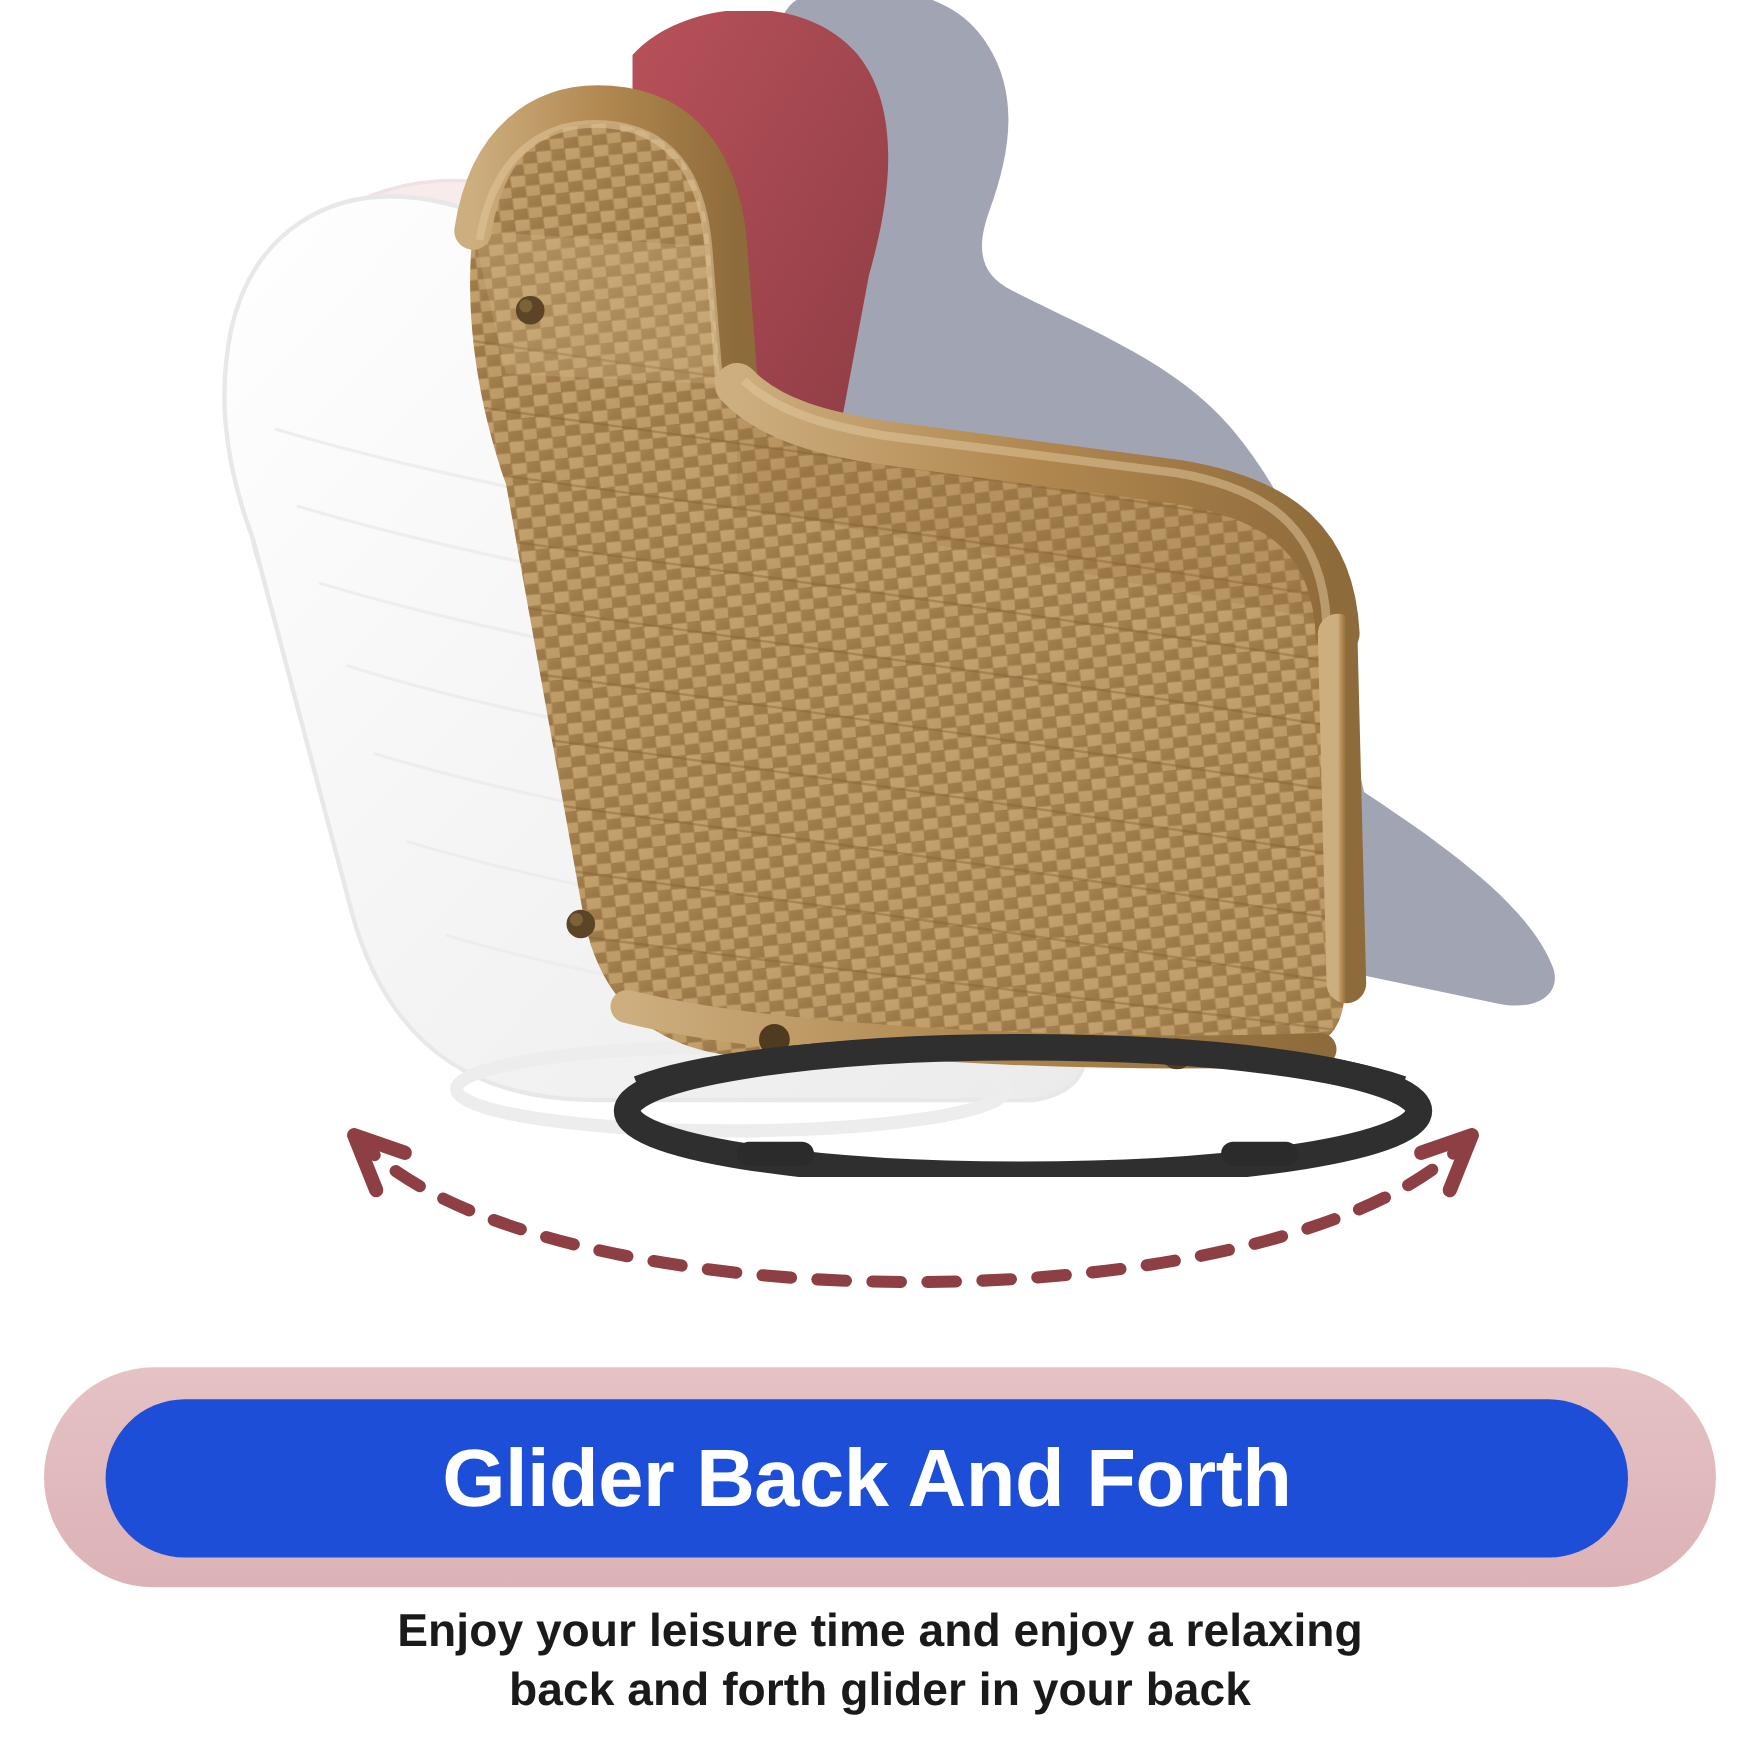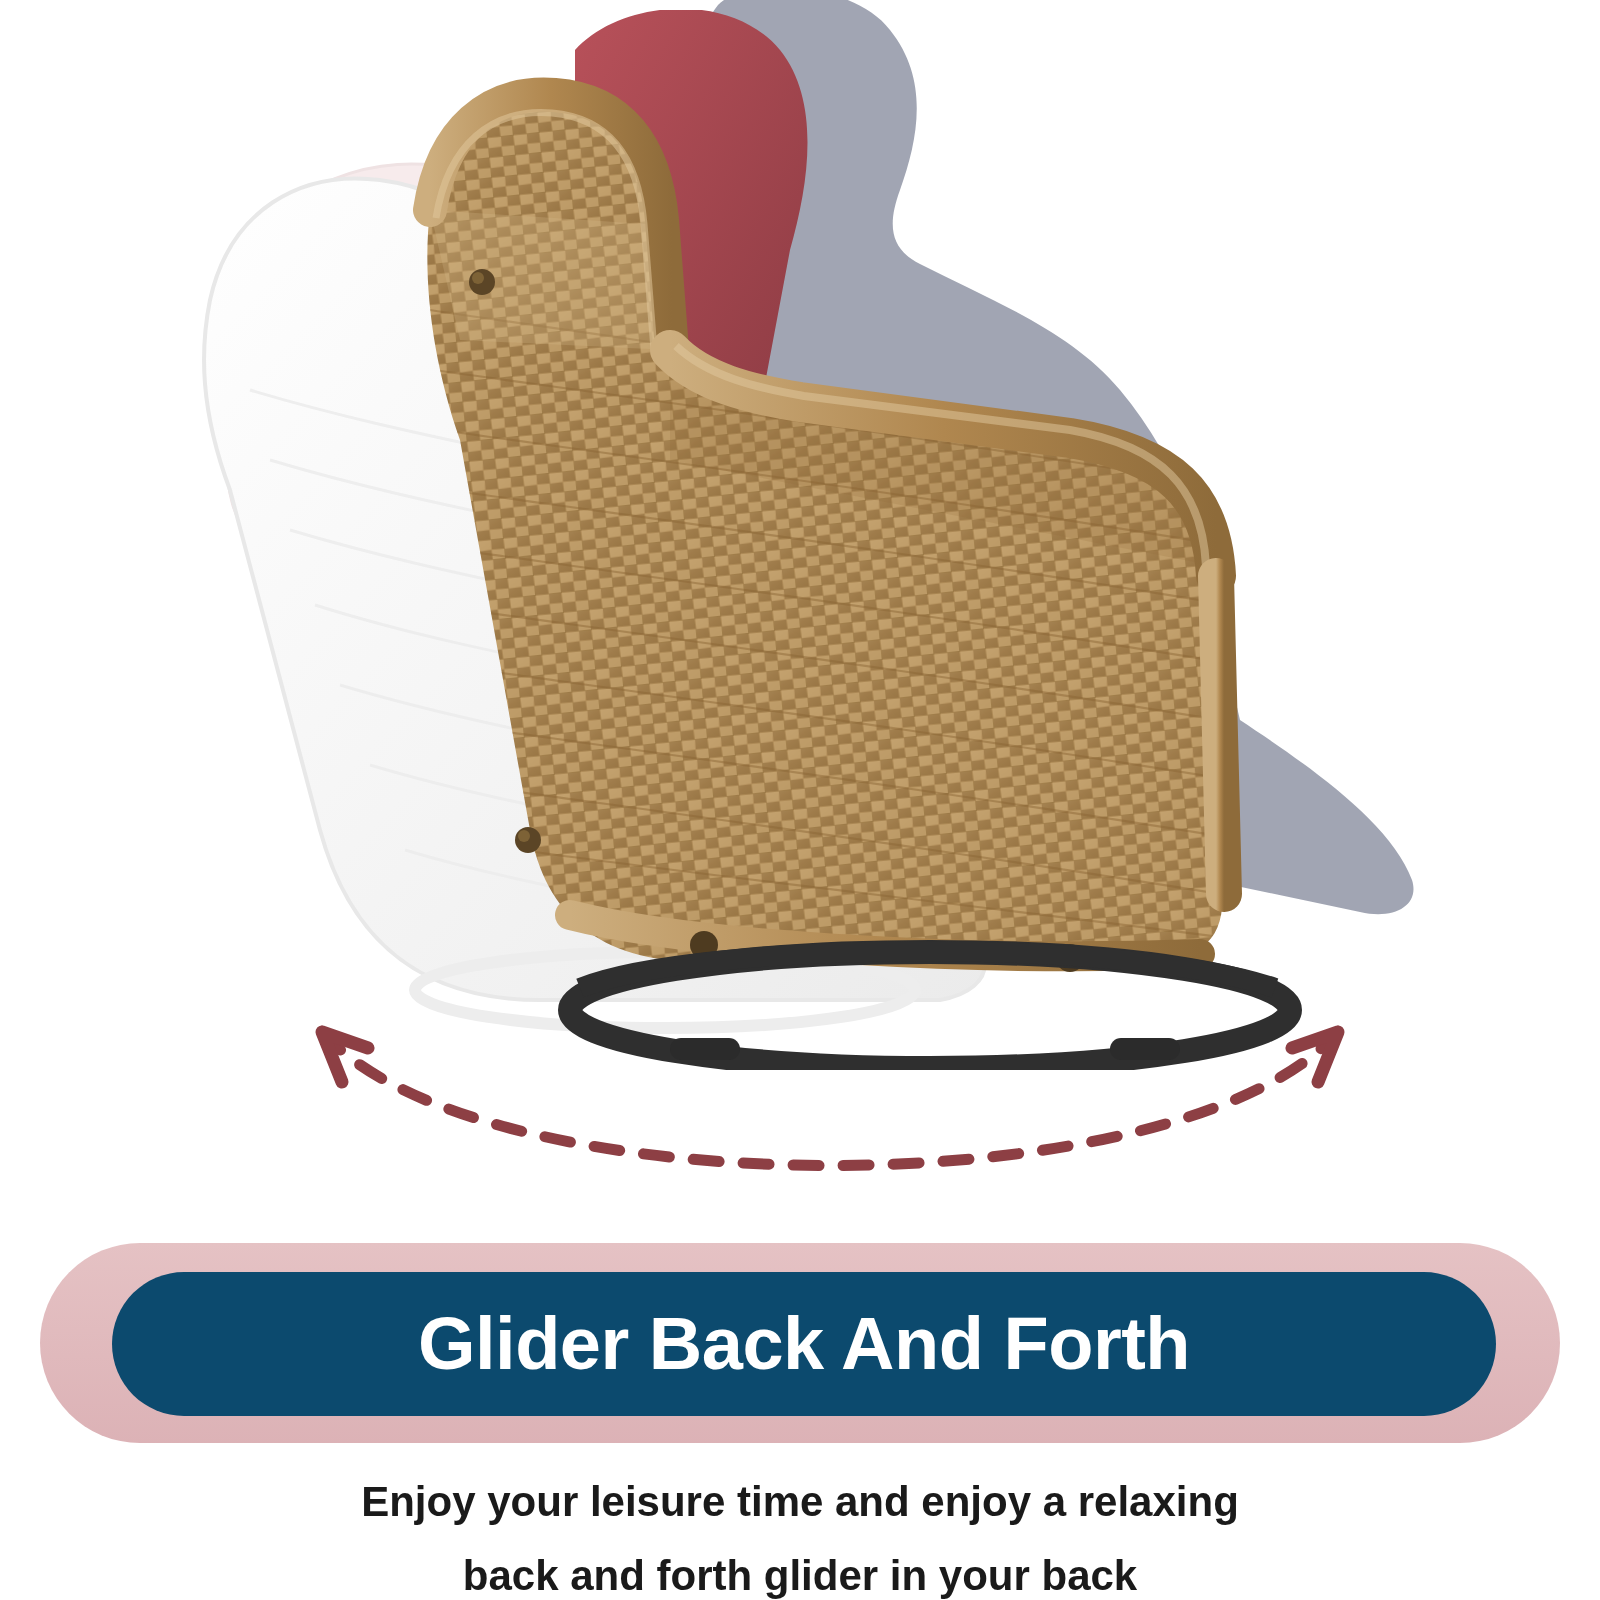--- a/index.html
+++ b/index.html
@@ -68,26 +68,26 @@
     position: absolute;
     left: 40px;
     top: 1243px;
     width: 1520px;
     height: 200px;
     border-radius: 100px;
     background: linear-gradient(180deg, #e5c2c4 0%, #dcb2b6 100%);
   }
   .banner-inner {
     position: absolute;
-    left: 112px;
+    left: 96px;
     top: 1272px;
     width: 1384px;
     height: 144px;
     border-radius: 72px;
-    background: #0c4a6e;
+    background: #1d4ed8;
     display: flex;
     align-items: center;
     justify-content: center;
   }
   .banner-title {
     color: #ffffff;
     font-size: 74px;
     font-weight: bold;
     letter-spacing: -0.5px;
     line-height: 1;
@@ -98,21 +98,21 @@
     position: absolute;
     left: 100px;
     top: 1455px;
     width: 1400px;
     text-align: center;
     color: #1a1a1a;
     font-size: 42px;
     font-weight: bold;
     line-height: 1.28;
   }
-  .caption-line { display: block; margin-top: 20px; }
+  .caption-line { display: block; }
 </style>
 </head>
 <body>
 
 <div class="scene">
 
   <svg class="ghost-chair" viewBox="0 0 900 1000" aria-hidden="true">
     <defs>
       <linearGradient id="ghostGrad" x1="0" y1="0" x2="1" y2="1">
         <stop offset="0%" stop-color="#ffffff"></stop>

